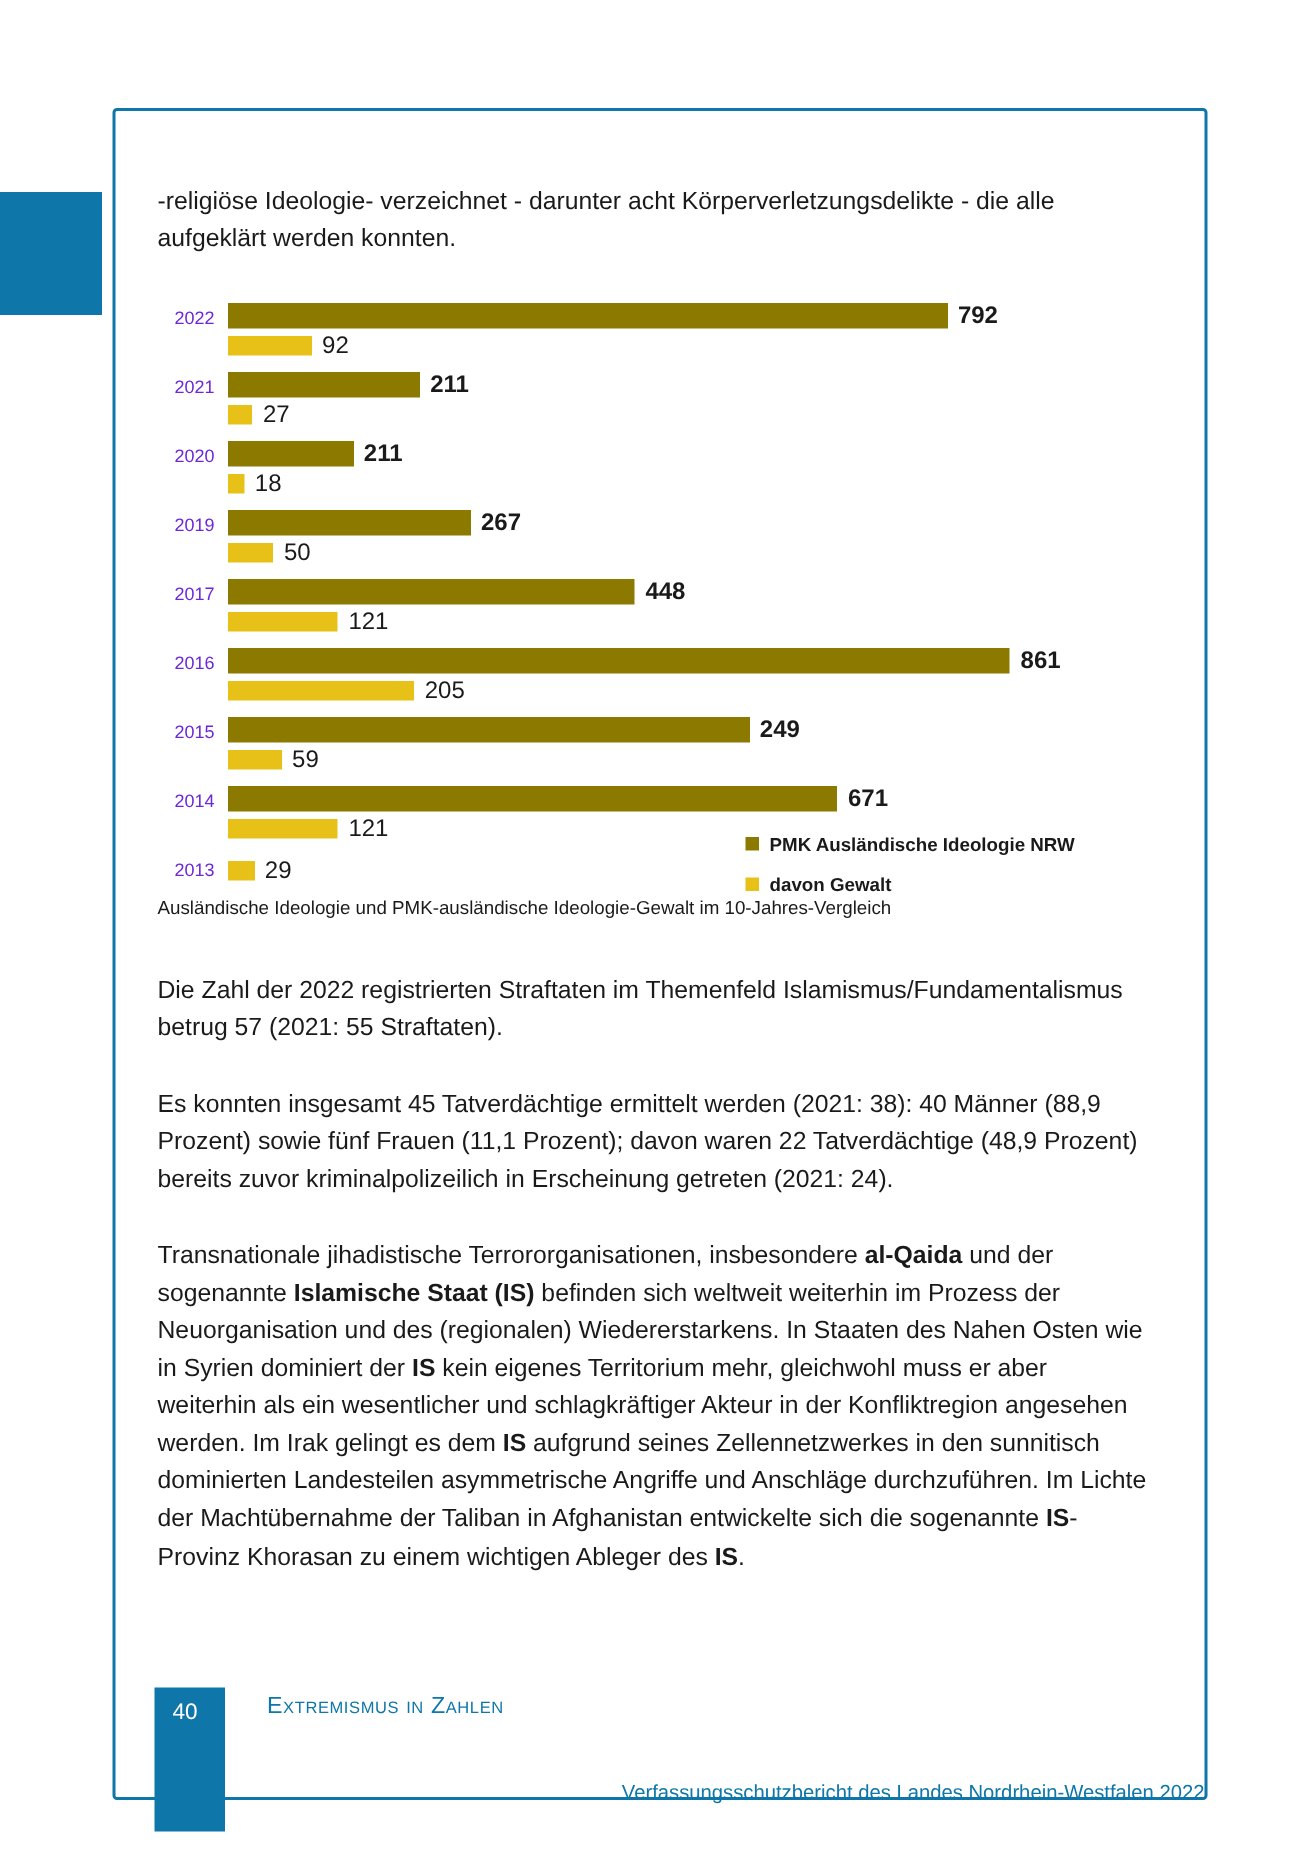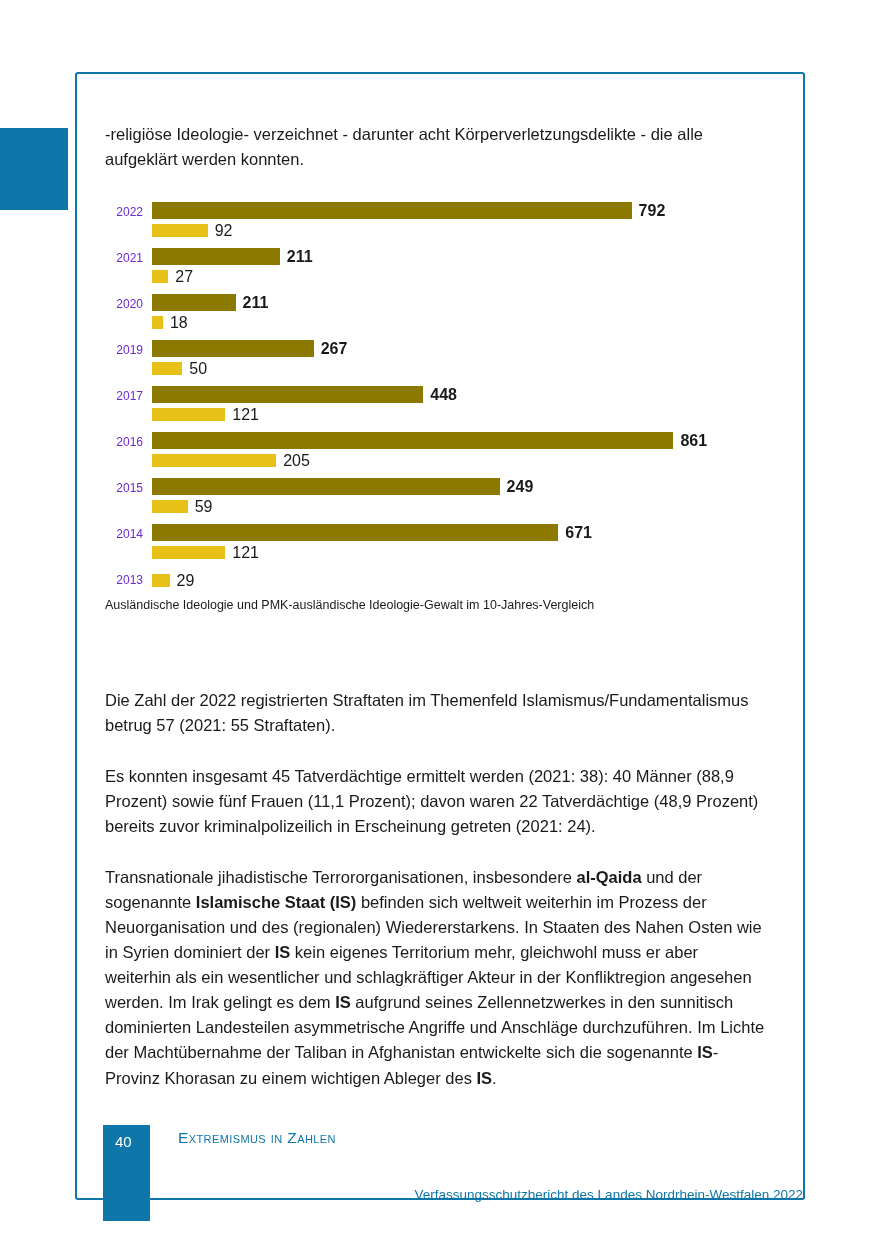--- a/index.html
+++ b/index.html
@@ -35,21 +35,21 @@
   .bar-line.secondary{margin-top:2px;}
   .bar-line.secondary .bar{height:13px;}
   .bar{flex:none;}
   .bar-value{margin-left:7px;font-size:16px;white-space:nowrap;}
   .bar-line.primary .bar-value{font-weight:bold;}
   .chart-legend{position:absolute;left:392px;top:354px;}
   .legend-item{display:flex;align-items:center;margin-bottom:13px;}
   .legend-swatch{flex:none;width:9px;height:9px;margin-right:7px;}
   .legend-label{font-size:12.5px;font-weight:bold;white-space:nowrap;}
   .chart-caption{font-size:12.5px;margin:2px 0 0 0;color:#1a1a1a;}
-  .body-paragraphs{margin-top:76px;}
+  .body-paragraphs{margin-top:36px;}
   .body-para{font-size:16.5px;line-height:1.52;margin:0 0 26px 0;max-width:668px;}
   .page-box{
     position:absolute;left:103px;top:1125px;width:47px;height:96px;
     box-sizing:border-box;background:var(--accent);color:#fff;
     font-size:15px;padding:8px 0 0 12px;z-index:3;
   }
   .section-title{
     position:absolute;left:178px;top:1129px;z-index:3;
     color:var(--accent);font-size:15.5px;font-variant:small-caps;letter-spacing:.4px;
   }
@@ -173,20 +173,30 @@
           </div>
         </div>
         <div class="chart-row">
           <div class="year-label">2013</div>
           <div class="bars-col">
             <div class="bar-line secondary">
               <div class="bar" style="width: 3.22222%; background: rgb(232, 193, 24);"></div>
               <span class="bar-value">29</span>
             </div>
           </div>
+        </div>
+      </div>
+    <div class="chart-legend">
+        <div class="legend-item">
+          <span class="legend-swatch" style="background: rgb(140, 122, 0);"></span>
+          <span class="legend-label">PMK Ausländische Ideologie NRW</span>
+        </div>
+        <div class="legend-item">
+          <span class="legend-swatch" style="background: rgb(232, 193, 24);"></span>
+          <span class="legend-label">davon Gewalt</span>
         </div>
       </div>
   </div>
 
   <p class="chart-caption">Ausländische Ideologie und PMK-ausländische Ideologie-Gewalt im 10-Jahres-Vergleich</p>
 
   <div class="body-paragraphs">
       <p class="body-para"><span>Die Zahl der 2022 registrierten Straftaten im Themenfeld Islamismus/Fundamentalismus betrug 57 (2021: 55 Straftaten).</span></p>
       <p class="body-para"><span>Es konnten insgesamt 45 Tatverdächtige ermittelt werden (2021: 38): 40 Männer (88,9 Prozent) sowie fünf Frauen (11,1 Prozent); davon waren 22 Tatverdächtige (48,9 Prozent) bereits zuvor kriminalpolizeilich in Erscheinung getreten (2021: 24).</span></p>
       <p class="body-para"><span>Transnationale jihadistische Terrororganisationen, insbesondere </span><strong>al-Qaida</strong><span> und der sogenannte </span><strong>Islamische Staat (IS)</strong><span> befinden sich weltweit weiterhin im Prozess der Neuorganisation und des (regionalen) Wiedererstarkens. In Staaten des Nahen Osten wie in Syrien dominiert der </span><strong>IS</strong><span> kein eigenes Territorium mehr, gleichwohl muss er aber weiterhin als ein wesentlicher und schlagkräftiger Akteur in der Konfliktregion angesehen werden. Im Irak gelingt es dem </span><strong>IS</strong><span> aufgrund seines Zellennetzwerkes in den sunnitisch dominierten Landesteilen asymmetrische Angriffe und Anschläge durchzuführen. Im Lichte der Machtübernahme der Taliban in Afghanistan entwickelte sich die sogenannte </span><strong>IS</strong><span>-Provinz Khorasan zu einem wichtigen Ableger des </span><strong>IS</strong><span>.</span></p>

